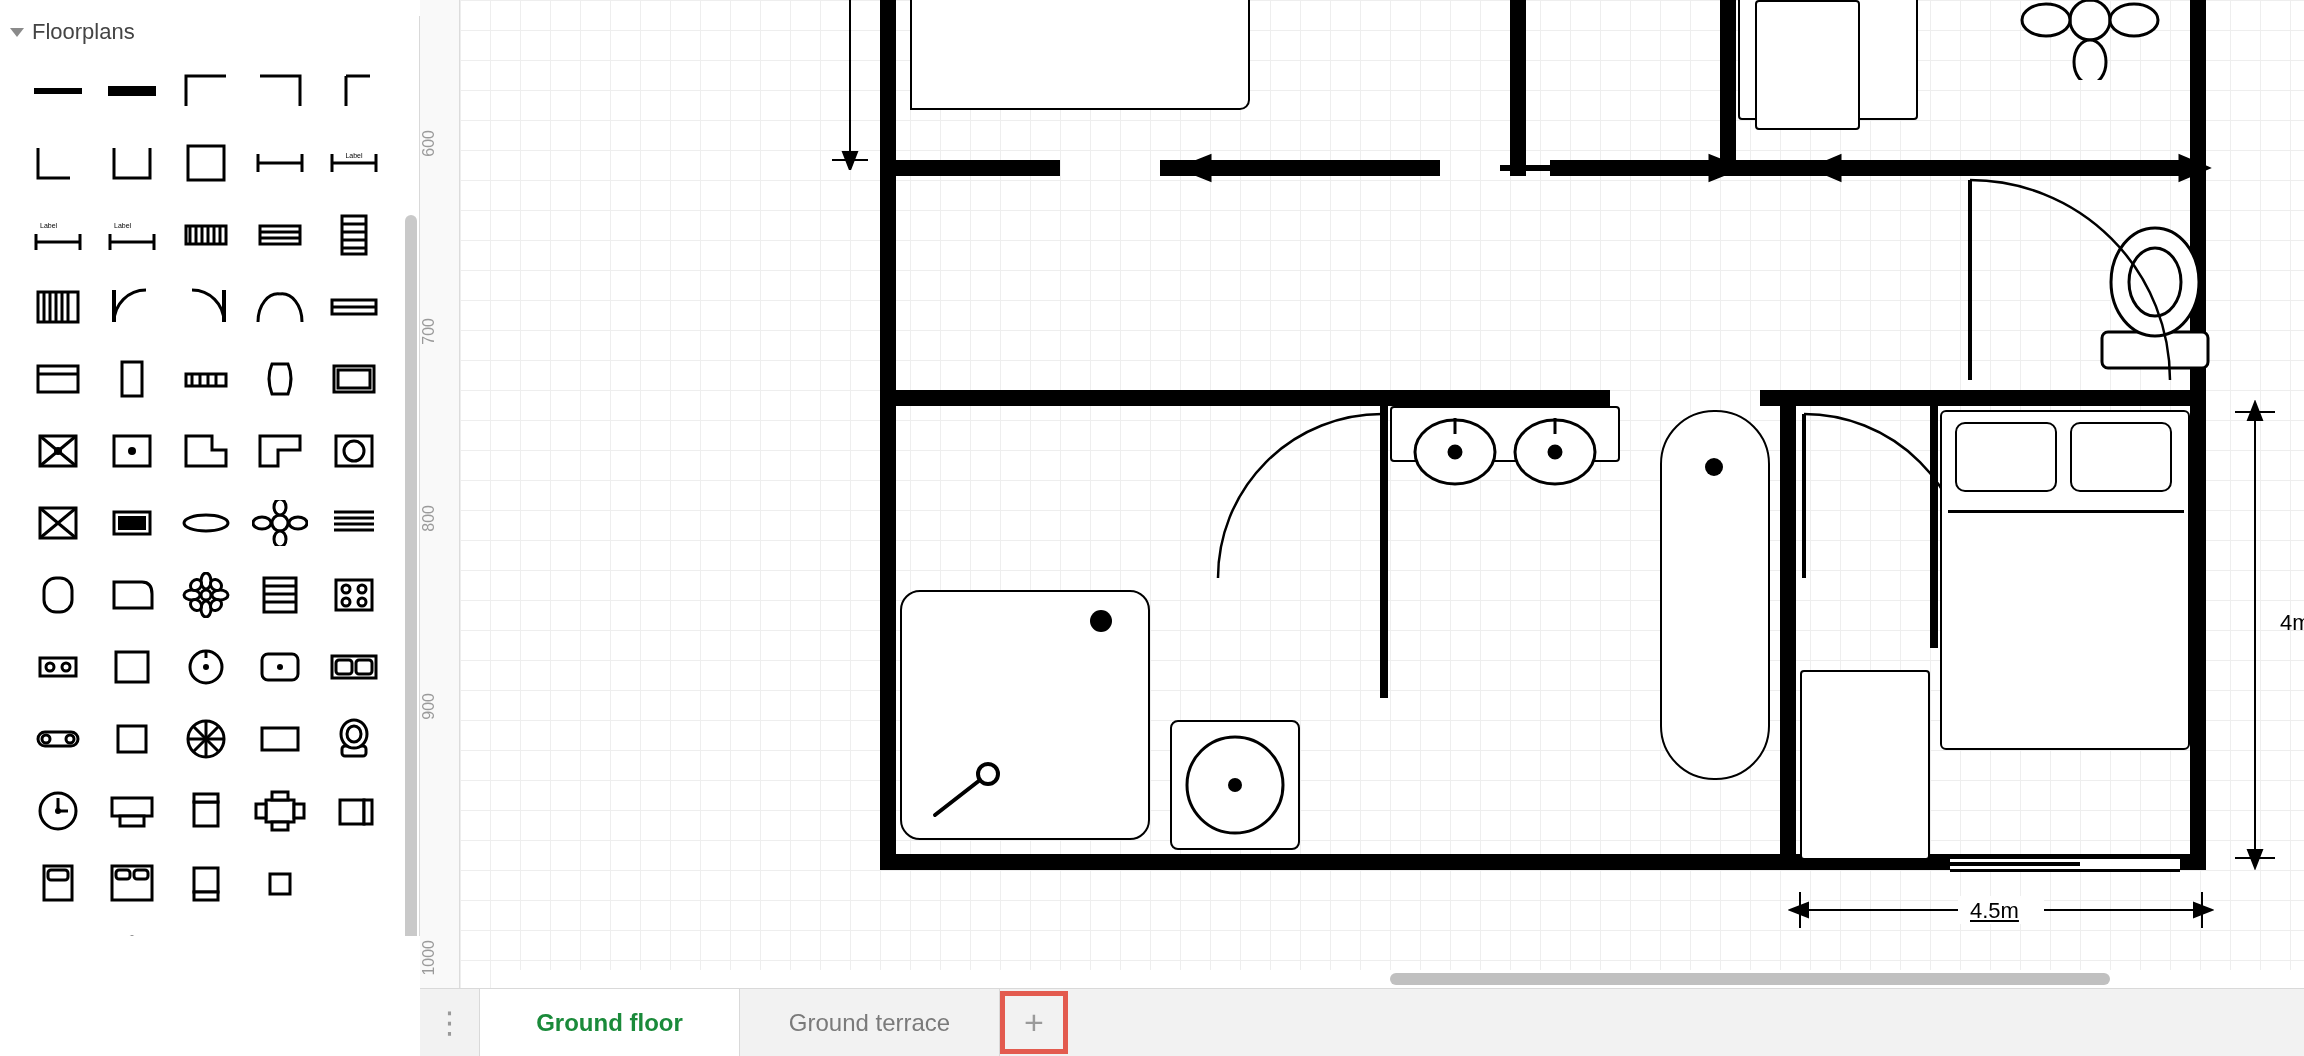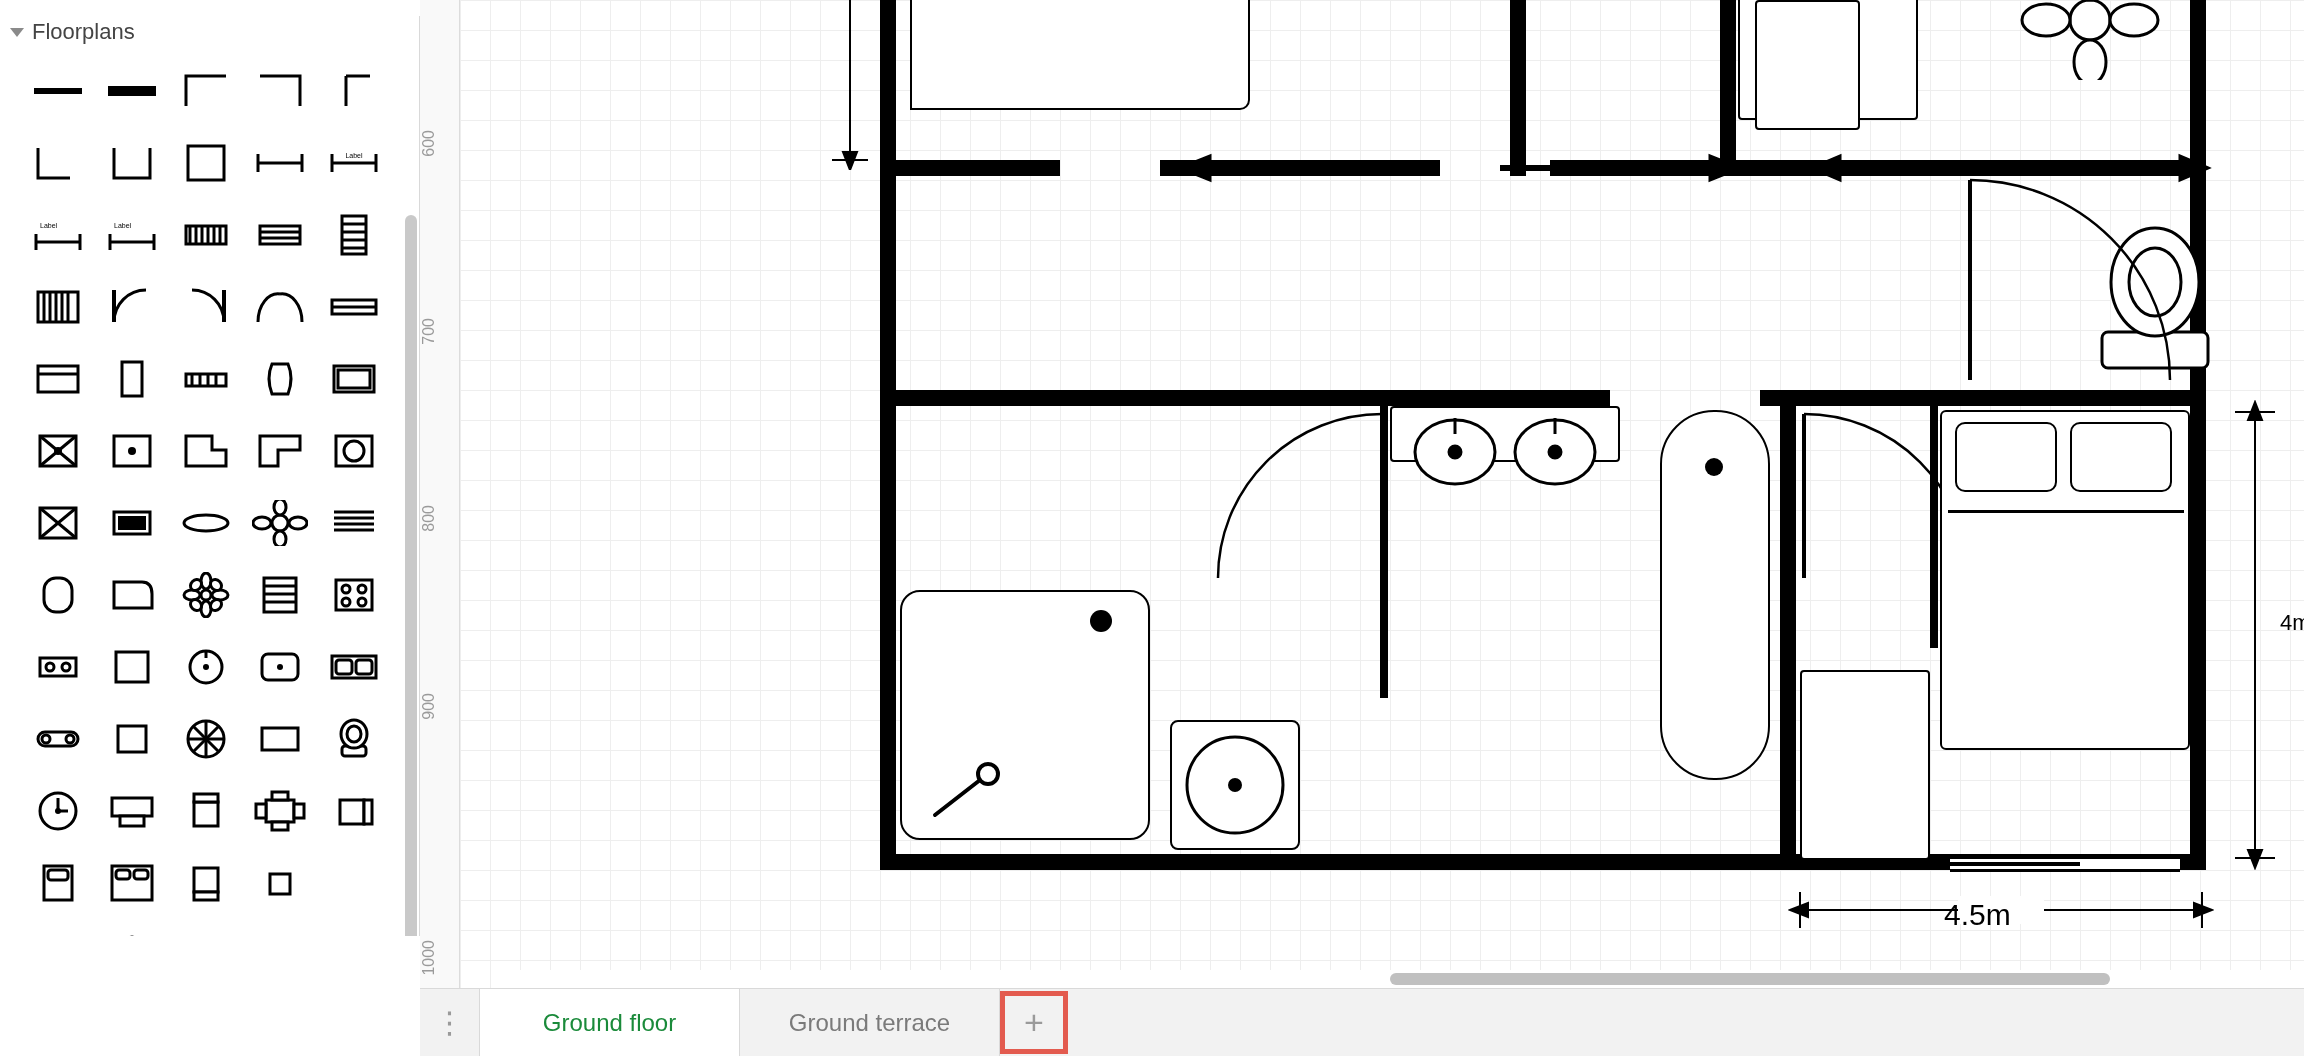--- a/index.html
+++ b/index.html
@@ -158,21 +158,21 @@
     min-width: 260px;
     padding: 0 30px;
     display:flex; align-items:center; justify-content:center;
     font-size: 24px;
     border-right: 1px solid #d9d9d9;
     cursor: pointer;
   }
   .page-tab.active {
     background: #ffffff;
     color: #1a8a3a;
-    font-weight: 400;
+    font-weight: 700;
   }
   .page-tab.inactive { color:#7a7a7a; }
   .add-page {
     width: 68px;
     display:flex; align-items:center; justify-content:center;
     font-size: 34px;
     color:#9a9a9a;
     border: 5px solid #e35b4f;
     margin: 2px 0;
     cursor: pointer;
@@ -800,21 +800,21 @@
       <svg style="left:908px; top:1170px; width:426px; height:60px;" viewBox="0 0 426 60">
         <g class="dim-line">
             <line x1="12" y1="30" x2="414" y2="30"></line>
             <line x1="12" y1="12" x2="12" y2="48"></line>
             <line x1="414" y1="12" x2="414" y2="48"></line>
             <polygon points="2,30 20,23 20,37" fill="#000"></polygon>
             <polygon points="424,30 406,23 406,37" fill="#000"></polygon>
           </g>
         <rect x="170" y="16" width="86" height="28" fill="#fff"></rect>
       </svg>
-      <div style="left:1064px; top:1188px; font-size:30px;">4.5m</div>
+      <div style="left:1090px; top:1188px; font-size:22px;text-decoration:underline;">4.5m</div>
 
       <svg style="left:-60px; top:250px; width:60px; height:210px;" viewBox="0 0 60 210">
           <g class="dim-line">
             <line x1="30" y1="10" x2="30" y2="200"></line>
             <line x1="12" y1="10" x2="48" y2="10"></line>
             <line x1="12" y1="200" x2="48" y2="200"></line>
             <polygon points="30,0 23,18 37,18" fill="#000"></polygon>
             <polygon points="30,210 23,192 37,192" fill="#000"></polygon>
           </g>
         </svg>

